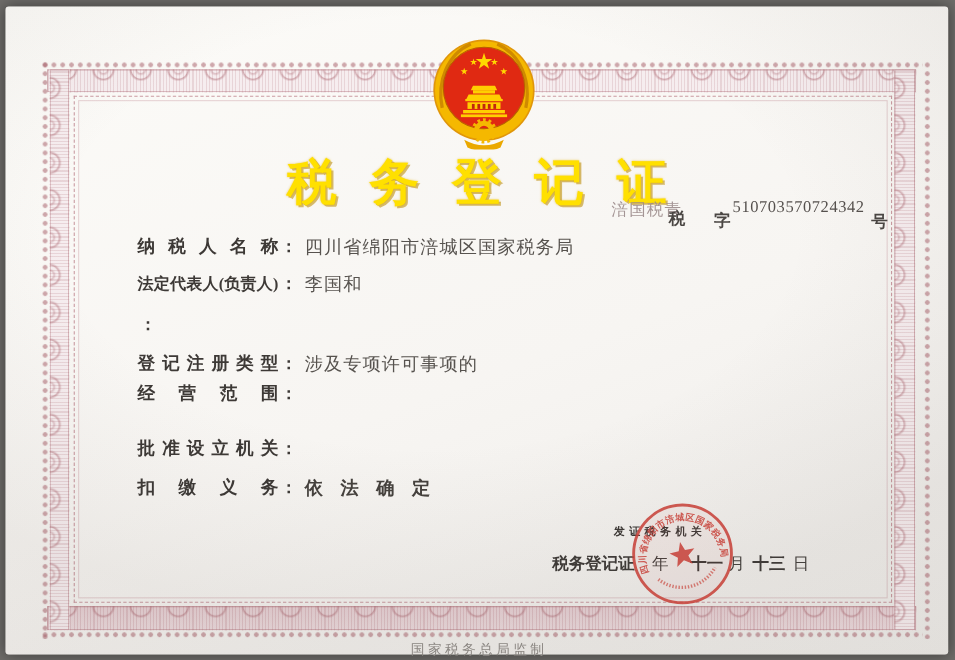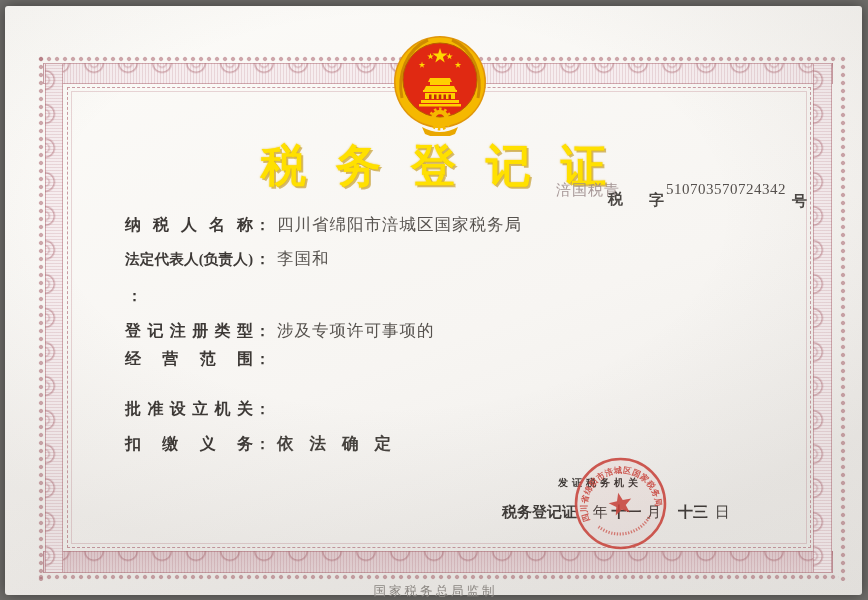--- a/index.html
+++ b/index.html
@@ -85,23 +85,23 @@
   .row.small{align-items:center;}
   .row.small .fvalue{font-size:11.3px;line-height:17px;width:548px;color:#6e5f5d;letter-spacing:0;}
   .row.duty .fvalue{letter-spacing:16px;font-weight:600;color:#45413d;}
   .r1{top:208px}.r2{top:242px}.r3{top:279px}.r4{top:314px}.r5{top:342px}.r6{top:392px}.r7{top:427px}
   
   .issuer-label{position:absolute;left:553px;top:470px;font-size:10px;font-weight:600;
     letter-spacing:4px;color:#3d3936;z-index:2;}
   .issue-date{position:absolute;left:497px;top:497px;font-size:15px;color:#45413e;z-index:2;white-space:nowrap;}
   .issue-date .d-num{font-weight:600;color:#3f3b38;}
   .issue-date .u-nian{margin-left:12px;}
-  .issue-date .d-month{}
+  .issue-date .d-month{margin-left:16px;}
   .issue-date .u-yue{margin-left:1px;}
-  .issue-date .d-day{margin-left:13px;}
+  .issue-date .d-day{margin-left:3px;}
   .issue-date .u-ri{margin-left:3px;}
   
   .stamp{position:absolute;left:567px;top:449px;width:97px;height:97px;opacity:.88;z-index:4;}
   
   .footer-note{position:absolute;left:0;right:0;top:577px;text-align:center;
     font-size:12.5px;letter-spacing:3px;color:#8e8a86;transform:translateX(2px);}
 </style>
 </head>
 <body>
 

